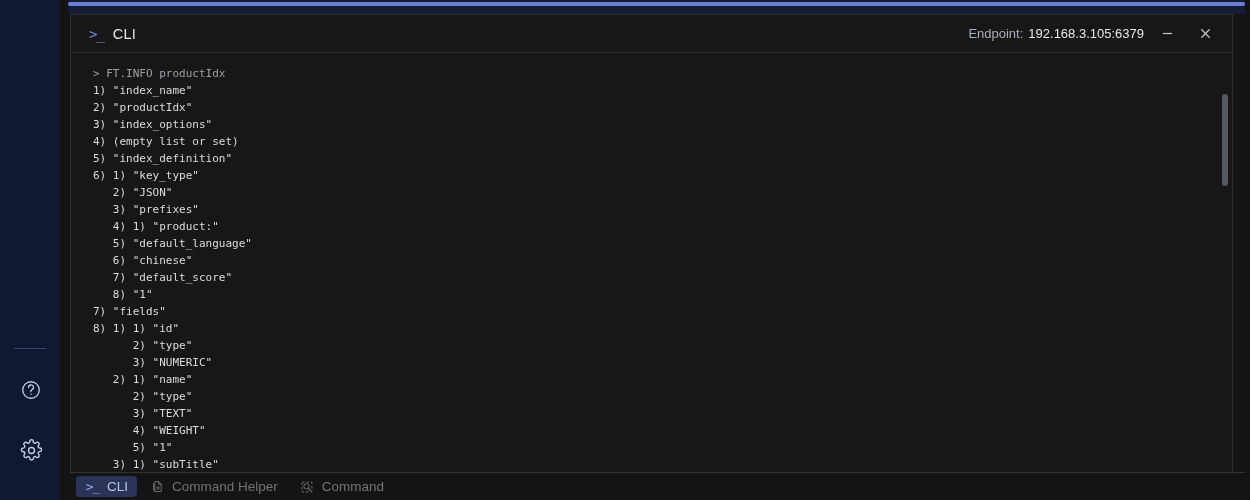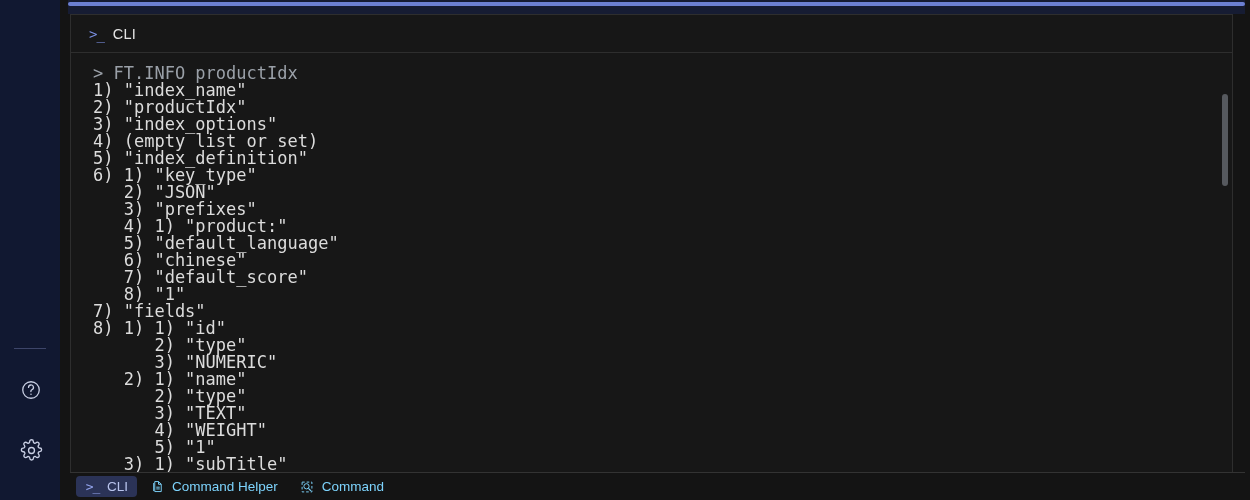--- a/index.html
+++ b/index.html
@@ -154,21 +154,21 @@
     position: relative;
     flex: 1 1 auto;
     overflow: hidden;
     background: #171717;
   }
   .cli-output {
     position: absolute;
     inset: 0;
     padding: 12px 0 0 22px;
     font-family: "DejaVu Sans Mono", monospace;
-    font-size: 17px;
+    font-size: 11px;
     line-height: 17px;
     white-space: pre;
     overflow: hidden;
   }
   .out-line { color: #dcdcdc; }
   .out-line.cmd { color: #9aa0a8; }
 
   .scrollbar-track {
     position: absolute;
     top: 0;
@@ -203,21 +203,21 @@
     padding: 0 6px;
   }
   .tab {
     display: flex;
     align-items: center;
     gap: 7px;
     height: 21px;
     padding: 0 9px;
     border-radius: 4px;
     font-size: 13.5px;
-    color: #7dd3fc;
+    color: #737373;
     cursor: pointer;
   }
   .tab.active {
     background: #2b3357;
     color: #b9c4ee;
   }
   .tab .tab-icon {
     display: flex;
     align-items: center;
     justify-content: center;
@@ -259,20 +259,36 @@
     </div>
 
     <div class="cli-panel">
 
       <div class="cli-header">
         <div class="cli-header-left">
           <span class="prompt-glyph">&gt;_</span>
           <span class="cli-title">CLI</span>
         </div>
 
+        <div class="cli-header-right">
+          <span class="endpoint-label">Endpoint:</span>
+          <span class="endpoint-value">192.168.3.105:6379</span>
+
+          <span class="win-btn">
+            <svg width="15" height="15" viewBox="0 0 16 16" stroke="currentColor" stroke-width="1.3">
+              <line x1="3" y1="8" x2="13" y2="8"></line>
+            </svg>
+          </span>
+          <span class="win-btn">
+            <svg width="15" height="15" viewBox="0 0 16 16" stroke="currentColor" stroke-width="1.3">
+              <line x1="3.5" y1="3.5" x2="12.5" y2="12.5"></line>
+              <line x1="12.5" y1="3.5" x2="3.5" y2="12.5"></line>
+            </svg>
+          </span>
+        </div>
       </div>
 
       <div class="cli-body">
         <div class="cli-output" id="cli-output"><div class="out-line cmd">&gt; FT.INFO productIdx</div><div class="out-line">1) "index_name"</div><div class="out-line">2) "productIdx"</div><div class="out-line">3) "index_options"</div><div class="out-line">4) (empty list or set)</div><div class="out-line">5) "index_definition"</div><div class="out-line">6) 1) "key_type"</div><div class="out-line">   2) "JSON"</div><div class="out-line">   3) "prefixes"</div><div class="out-line">   4) 1) "product:"</div><div class="out-line">   5) "default_language"</div><div class="out-line">   6) "chinese"</div><div class="out-line">   7) "default_score"</div><div class="out-line">   8) "1"</div><div class="out-line">7) "fields"</div><div class="out-line">8) 1) 1) "id"</div><div class="out-line">      2) "type"</div><div class="out-line">      3) "NUMERIC"</div><div class="out-line">   2) 1) "name"</div><div class="out-line">      2) "type"</div><div class="out-line">      3) "TEXT"</div><div class="out-line">      4) "WEIGHT"</div><div class="out-line">      5) "1"</div><div class="out-line">   3) 1) "subTitle"</div></div>
 
         <div class="scrollbar-track">
           <div class="scrollbar-thumb"></div>
         </div>
       </div>
 

